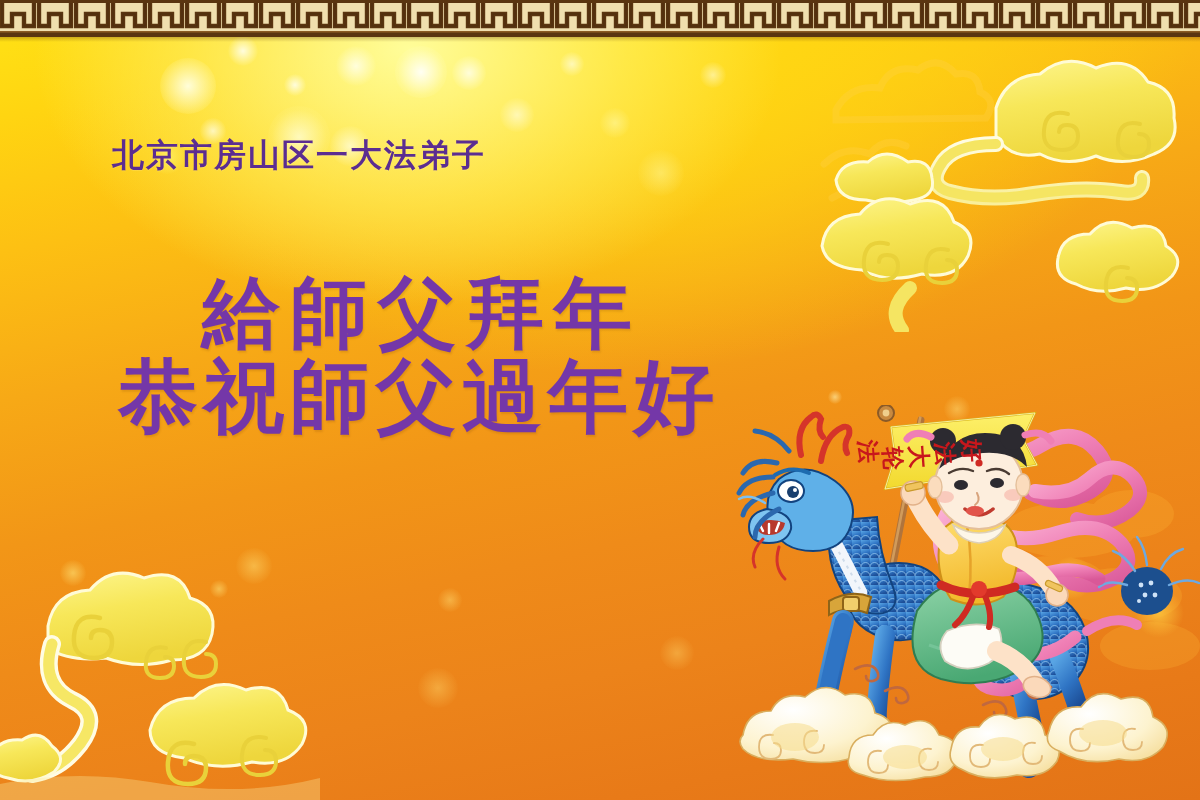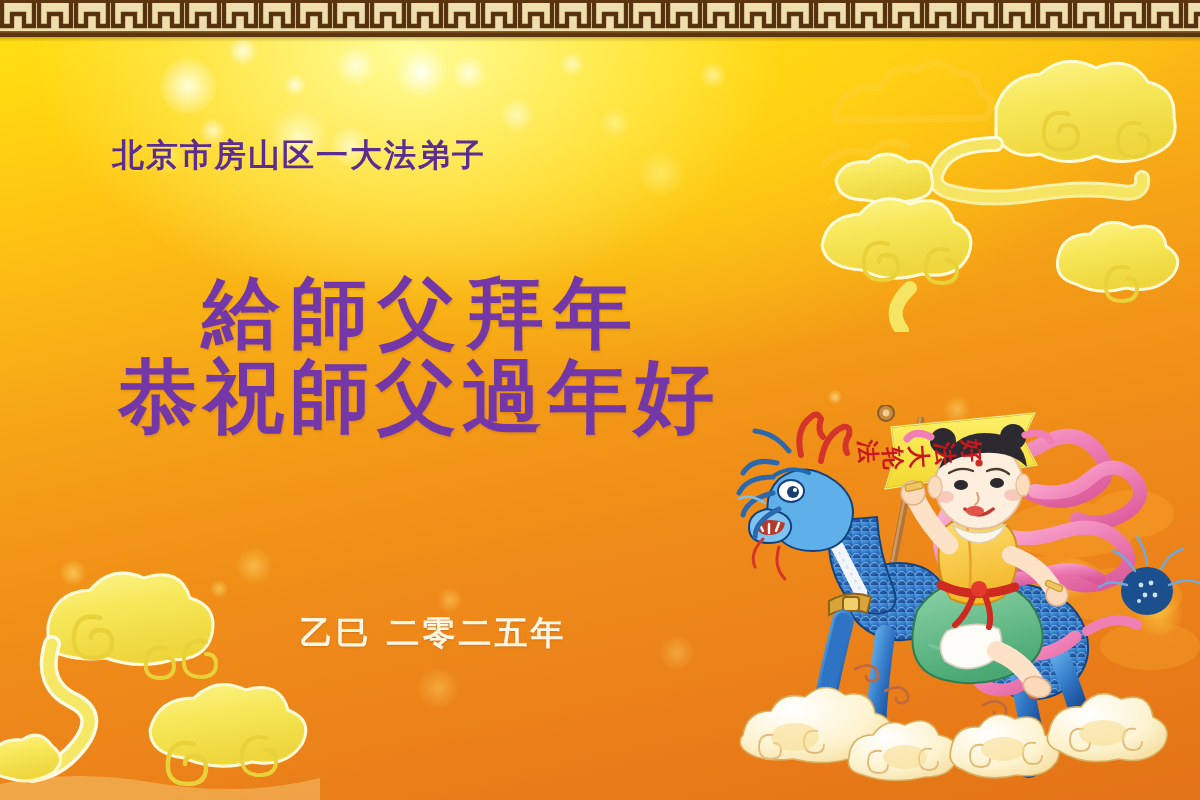--- a/index.html
+++ b/index.html
@@ -466,21 +466,20 @@
     <span class="banner-char" style="left:51px;top:9px;transform:rotate(86deg);">大</span>
     <span class="banner-char" style="left:77px;top:6px;transform:rotate(86deg);">法</span>
     <span class="banner-char" style="left:104px;top:3px;transform:rotate(86deg);">好</span>
   </div>
 
   <div id="org-line">北京市房山区一大法弟子</div>
 
   <div class="greet-line" id="greet-line-2">恭祝師父過年好</div>
   <div class="greet-line" id="greet-line-1">給師父拜年</div>
 
-  <div id="date-line">乙巳 二零二五年</div>
 
   <div id="top-border">
     <svg class="meander-svg" width="1200" height="37" viewBox="0 0 1200 37" xmlns="http://www.w3.org/2000/svg" preserveAspectRatio="none">
       <defs>
         <pattern id="meanderPat" width="37" height="37" patternUnits="userSpaceOnUse">
           <rect width="37" height="37" fill="#f0dfae"></rect>
 
           <g fill="none" stroke="#5a3510" stroke-width="4.4">
             <path d="M2 2 L2 26 L12 26 L12 14 L24 14 L24 26 L34 26 L34 2"></path>
           </g>

